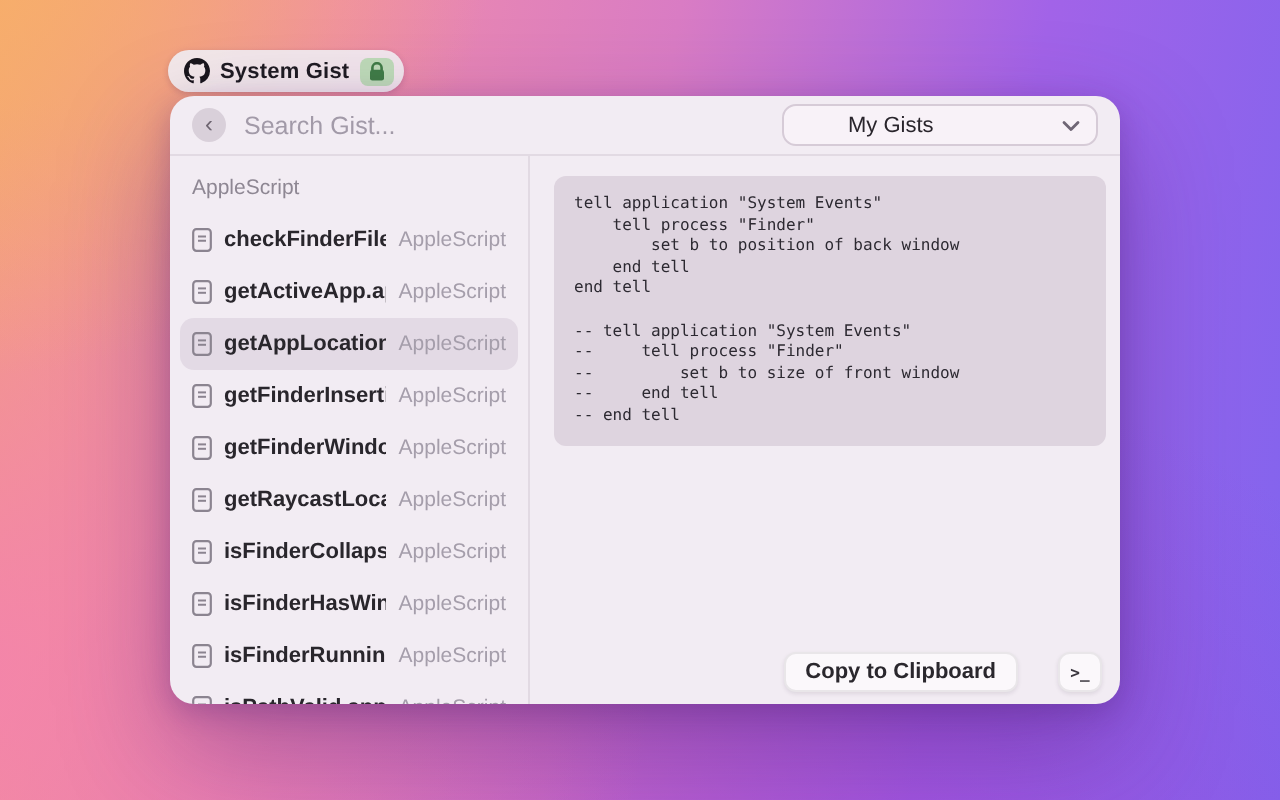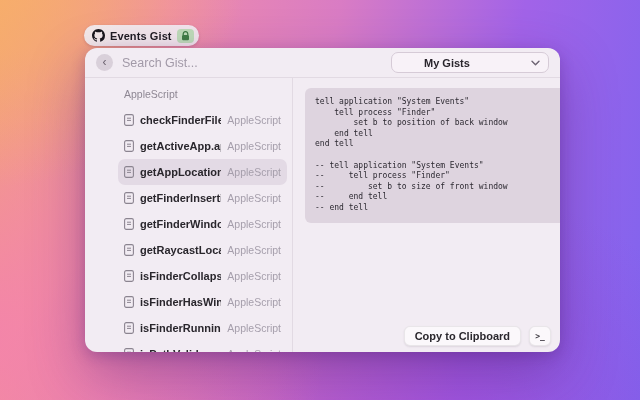--- a/index.html
+++ b/index.html
@@ -52,24 +52,24 @@
     font-family:"Liberation Sans", sans-serif;
     font-size:12.5px; color:#4c1d95;
   }
   .search-input::placeholder { color:#a29aa8; }
   .dropdown {
     width:158px; height:21px; border:1px solid #d6cbd7; border-radius:7px;
     background:rgba(250,246,250,0.65);
     display:flex; align-items:center; justify-content:space-between;
     padding:0 8px; cursor:default;
   }
-  .dropdown-value { font-size:11px; font-weight:700; color:#29252c;padding-left:24px; }
-
-  
-  .window-body { flex:1; display:flex; min-height:0;margin-left:28px; }
+  .dropdown-value { font-size:11px; font-weight:400; color:#29252c;padding-left:24px; }
+
+  
+  .window-body { flex:1; display:flex; min-height:0; }
   .list-panel {
     width:180px; flex:0 0 180px; border-right:1px solid #e2dae3;
     padding:8px 5px 0 5px; overflow:hidden;
   }
   .section-header {
     font-size:10.5px; color:#8e8793; padding:2px 6px 7px 6px;
   }
   .row {
     height:26px; display:flex; align-items:center; gap:6px;
     padding:0 6px; border-radius:7px;
@@ -86,21 +86,21 @@
   .detail-panel { flex:1; position:relative; padding:10px 12px; min-width:0; }
   .code-block {
     background:#ded4df; border-radius:6px; padding:9px 10px;
     width:276px;
   }
   .code-block pre {
     font-family:"DejaVu Sans Mono", monospace;
     font-size:8px; line-height:10.6px; color:#2c2931; white-space:pre;
   }
   .footer-actions {
-    position:absolute; right:9px; bottom:6px; display:flex; gap:8px; align-items:center;
+    position:absolute; right:9px; bottom:6px; display:flex; gap:20px; align-items:center;
   }
   .copy-btn {
     height:20px; padding:0 10px; border:1px solid rgba(0,0,0,0.07); border-radius:6px;
     background:#fbf8fb; box-shadow:0 1px 2px rgba(40,20,50,0.10);
     font-family:"Liberation Sans", sans-serif;
     font-size:11px; font-weight:700; color:#2a272d; cursor:default;
     display:flex; align-items:center;
   }
   .term-btn {
     width:22px; height:20px; border:1px solid rgba(0,0,0,0.07); border-radius:6px;
@@ -110,21 +110,21 @@
     display:flex; align-items:center; justify-content:center;
   }
 </style>
 </head>
 <body>
 
 <div class="pill">
   <svg class="gh" viewBox="0 0 16 16">
     <path fill="#18161b" d="M8 0C3.58 0 0 3.58 0 8c0 3.54 2.29 6.53 5.47 7.59.4.07.55-.17.55-.38 0-.19-.01-.82-.01-1.49-2.01.37-2.53-.49-2.69-.94-.09-.23-.48-.94-.82-1.13-.28-.15-.68-.52-.01-.53.63-.01 1.08.58 1.23.82.72 1.21 1.87.87 2.33.66.07-.52.28-.87.51-1.07-1.78-.2-3.64-.89-3.64-3.95 0-.87.31-1.59.82-2.15-.08-.2-.36-1.02.08-2.12 0 0 .67-.21 2.2.82a7.42 7.42 0 0 1 4 0c1.53-1.04 2.2-.82 2.2-.82.44 1.1.16 1.92.08 2.12.51.56.82 1.27.82 2.15 0 3.07-1.87 3.75-3.65 3.95.29.25.54.73.54 1.48 0 1.07-.01 1.93-.01 2.2 0 .21.15.46.55.38A8.01 8.01 0 0 0 16 8c0-4.42-3.58-8-8-8z"></path>
   </svg>
-  <span class="pill-label">Events Gist</span>
+  <span class="pill-label">System Gist</span>
   <span class="lock-badge">
     <svg width="9" height="10" viewBox="0 0 9 10">
       <path d="M2.2 4V2.9a2.3 2.3 0 0 1 4.6 0V4" fill="none" stroke="#3f7d45" stroke-width="1.3"></path>
       <rect x="1" y="3.9" width="7" height="5.4" rx="1.2" fill="#3f7d45"></rect>
     </svg>
   </span>
 </div>
 
 <div class="window">
 

